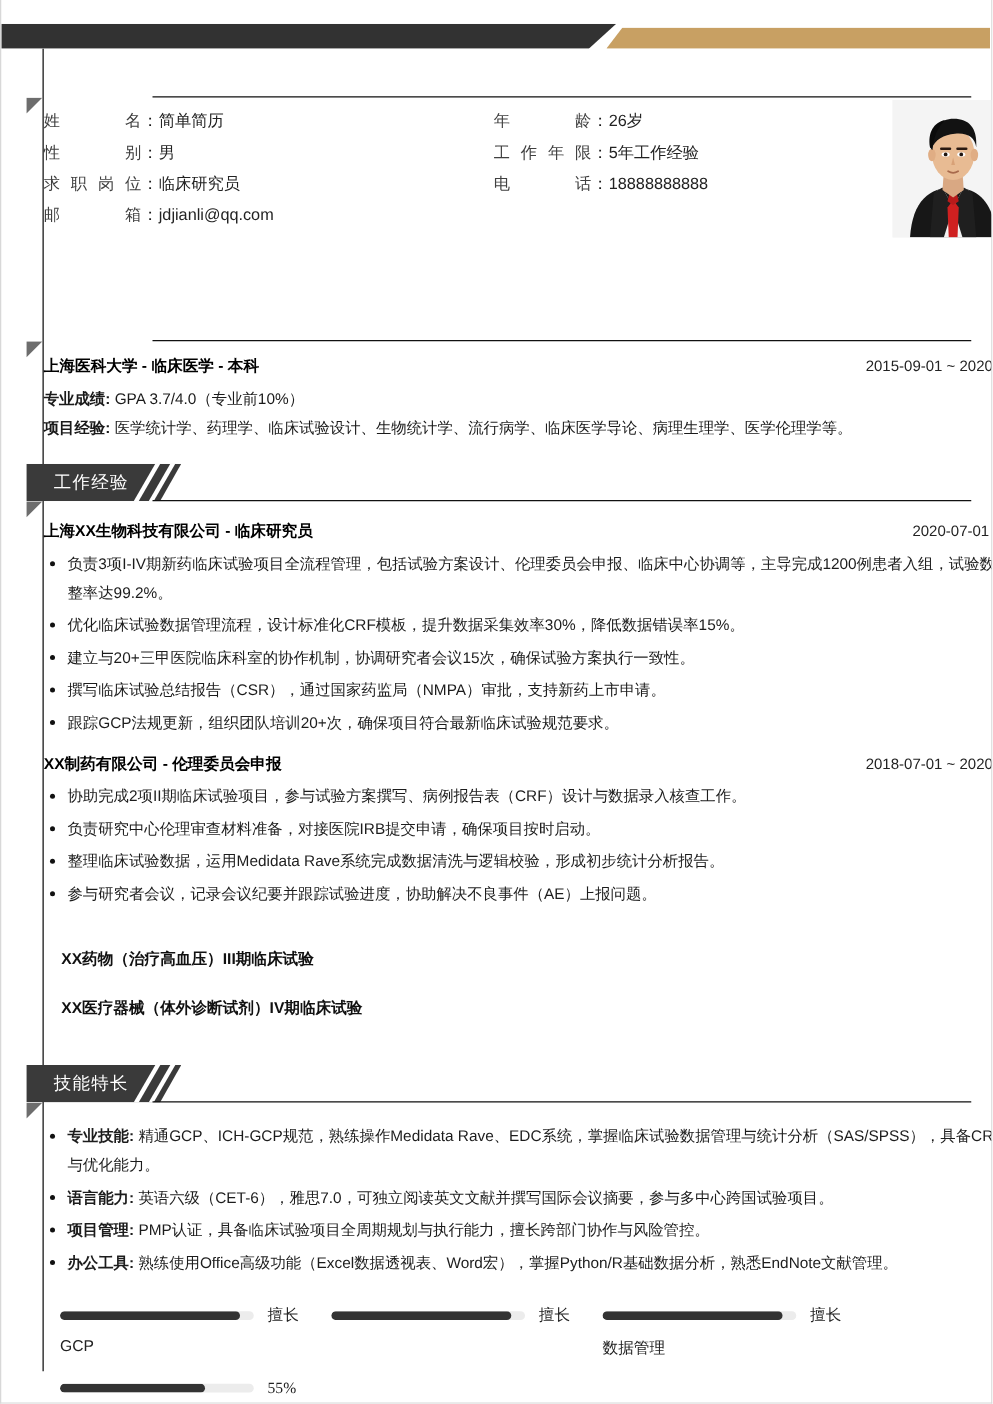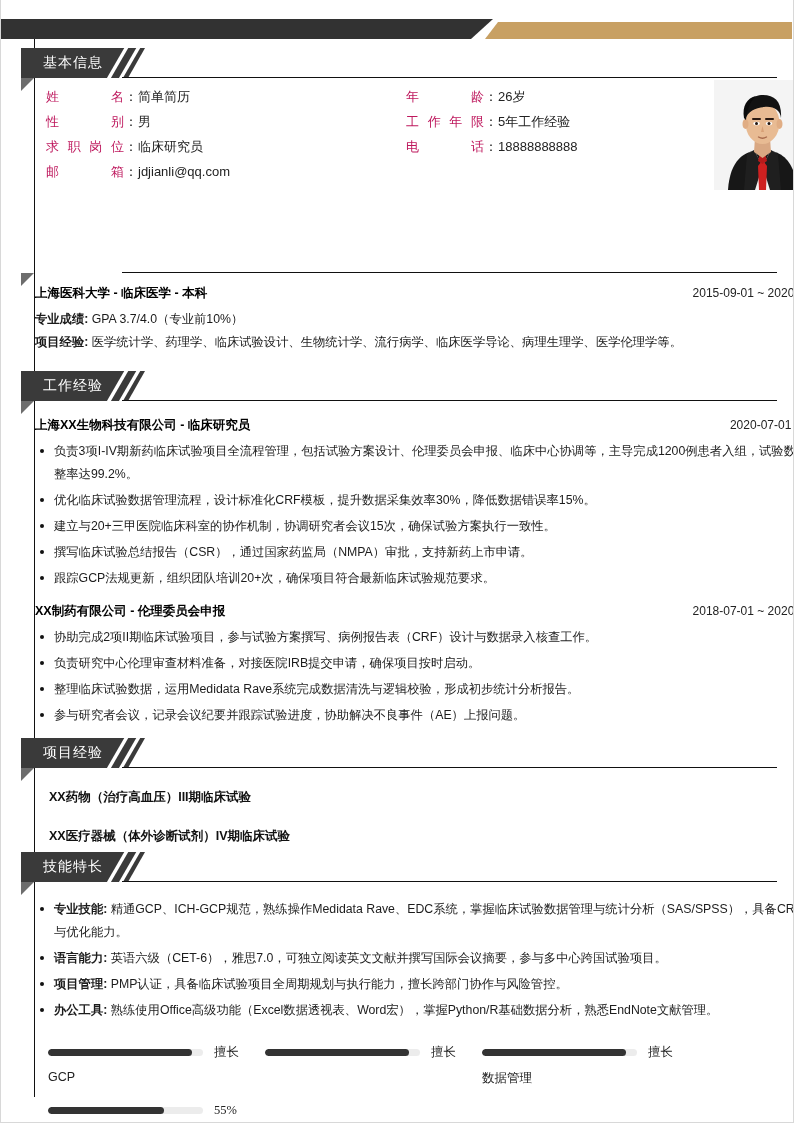--- a/index.html
+++ b/index.html
@@ -120,22 +120,21 @@
   .info-row {
     display: flex;
     align-items: baseline;
     height: 25px;
     font-size: 13px;
   }
   .info-label {
     width: 78px;
     text-align: justify;
     text-align-last: justify;
-    color: #be185d;
-    margin-left: 11px;
+    color: #404040;
   }
   .info-colon { width: 14px; text-align: center; }
   .info-value { color: #222; }
 
   .photo-frame {
     position: absolute;
     right: 18px;
     top: 0;
     width: 97px; height: 110px;
     background: #f2f2f2;
@@ -229,27 +228,20 @@
 
   <div id="banner">
     <div class="banner-dark"></div>
     <div class="banner-gold"></div>
   </div>
 
   <div id="spine"></div>
 
   <div class="section" style="top:48px;">
     <div class="sec-head">
-      <div class="badge">
-        <span>基本信息</span>
-        <span class="badge-stripes" style="left:88px;">
-          <i style="left:6px;"></i>
-            <i style="left:18px;"></i>
-        </span>
-      </div>
       <div class="badge-fold"></div>
       <div class="sec-rule" style="left:121px;"></div>
     </div>
     <div class="sec-body" style="top:0;position:relative;margin-top:10px;">
       <div style="display:flex;position:relative;">
         <div style="width:360px;">
           <div class="info-row">
             <span class="info-label">姓名</span>
             <span class="info-colon">：</span>
             <span class="info-value">简单简历</span>
@@ -390,31 +382,20 @@
           <li>协助完成2项II期临床试验项目，参与试验方案撰写、病例报告表（CRF）设计与数据录入核查工作。</li>
           <li>负责研究中心伦理审查材料准备，对接医院IRB提交申请，确保项目按时启动。</li>
           <li>整理临床试验数据，运用Medidata Rave系统完成数据清洗与逻辑校验，形成初步统计分析报告。</li>
           <li>参与研究者会议，记录会议纪要并跟踪试验进度，协助解决不良事件（AE）上报问题。</li>
         </ul>
       </div>
     </div>
   </div>
 
   <div class="section" style="top:738px;">
-    <div class="sec-head">
-      <div class="badge">
-        <span>项目经验</span>
-        <span class="badge-stripes" style="left:88px;">
-          <i style="left:6px;"></i>
-            <i style="left:18px;"></i>
-        </span>
-      </div>
-      <div class="badge-fold"></div>
-      <div class="sec-rule" style="left:121px;"></div>
-    </div>
     <div class="sec-body" style="position:relative;margin-top:14px;padding-left:14px;">
       <div class="proj-title">XX药物（治疗高血压）III期临床试验</div>
       <div class="proj-title" style="margin-top:9px;">XX医疗器械（体外诊断试剂）IV期临床试验</div>
     </div>
   </div>
 
   <div class="section" style="top:852px;">
     <div class="sec-head">
       <div class="badge">
         <span>技能特长</span>

